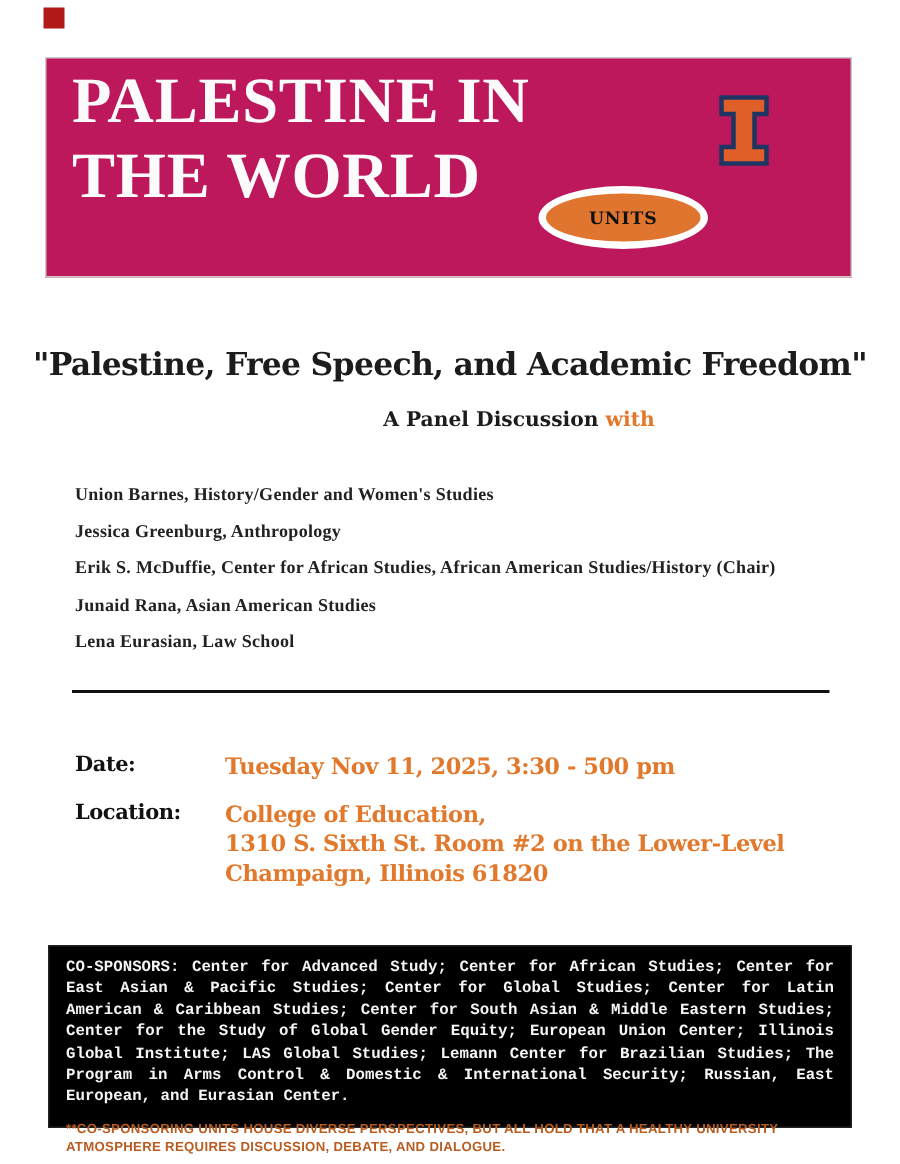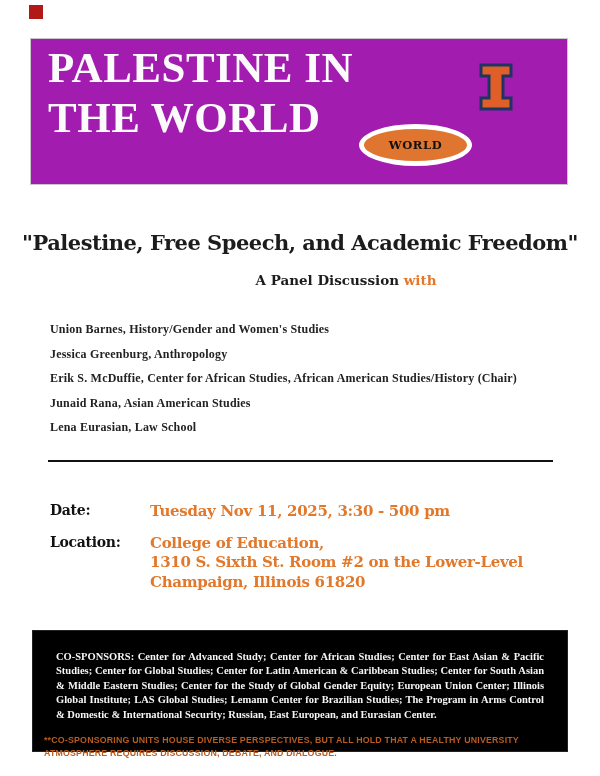--- a/index.html
+++ b/index.html
@@ -7,21 +7,21 @@
     position:relative; width:600px; height:776px; background:#ffffff;
     font-family:"Liberation Serif", serif; overflow:hidden;
   }
 
   
   .red-marker { position:absolute; left:29px; top:5px; width:14px; height:14px; background:#b11818; }
 
   
   .banner {
     position:absolute; left:30px; top:38px; width:538px; height:147px;
-    background:#a21caf; border:1px solid #c9c9c9; box-sizing:border-box;
+    background:#be185d; border:1px solid #c9c9c9; box-sizing:border-box;
   }
   .banner-title {
     position:absolute; left:17px; top:4px; color:#fbfbfb;
     font-size:43px; line-height:50px; font-weight:bold; letter-spacing:0.5px;
     white-space:nowrap;
   }
   .block-i { position:absolute; left:447px; top:23px; width:36px; height:50px; }
   .series-badge {
     position:absolute; left:328px; top:85px; width:103px; height:32px;
     background:#e0752f; border:5px solid #ffffff; border-radius:50%;
@@ -68,22 +68,22 @@
   .loc-label  { top:534px; }
   .loc-value  { top:534px; }
 
   
   .footer-box {
     position:absolute; left:32px; top:630px; width:536px; height:122px;
     background:#000000; box-sizing:border-box; padding:7px 11px 0 11px;
     border:1px solid #222;
   }
   .cosponsors {
-    margin:12px; color:#f5f5f5; font-size:10.5px; font-weight:bold; line-height:14.4px;
-    font-family:Liberation Serif, serif; text-align:justify;
+    margin:0; color:#f5f5f5; font-size:10.5px; font-weight:bold; line-height:14.4px;
+    font-family:Liberation Mono, monospace; text-align:justify;
   }
   .disclaimer {
     margin:7px 0 0 0; color:#b85c20; font-size:8.8px; font-weight:bold;
     line-height:12.5px; letter-spacing:0.2px;
     font-family:"Liberation Sans", sans-serif;
   }
 </style>
 </head>
 <body>
 
@@ -95,21 +95,21 @@
     <div class="banner-title">
       <div>PALESTINE IN</div>
       <div>THE WORLD</div>
     </div>
 
     <svg class="block-i" viewBox="0 0 36 50" xmlns="http://www.w3.org/2000/svg">
       <path d="M3 3 h30 v11 h-8 v22 h8 v11 h-30 v-11 h8 v-22 h-8 z" fill="#e05f28" stroke="#1e3462" stroke-width="3" stroke-linejoin="miter"></path>
     </svg>
 
     <div class="series-badge">
-      <span>WORLD</span>
+      <span>UNITS</span>
     </div>
   </div>
 
   <div class="event-title">"Palestine, Free Speech, and Academic Freedom"</div>
 
   <div class="event-subtitle"><span>A Panel Discussion </span><span class="hl">with</span>
   </div>
 
   <div class="panelists">
       <div class="panelist">Union Barnes, History/Gender and Women's Studies</div>

